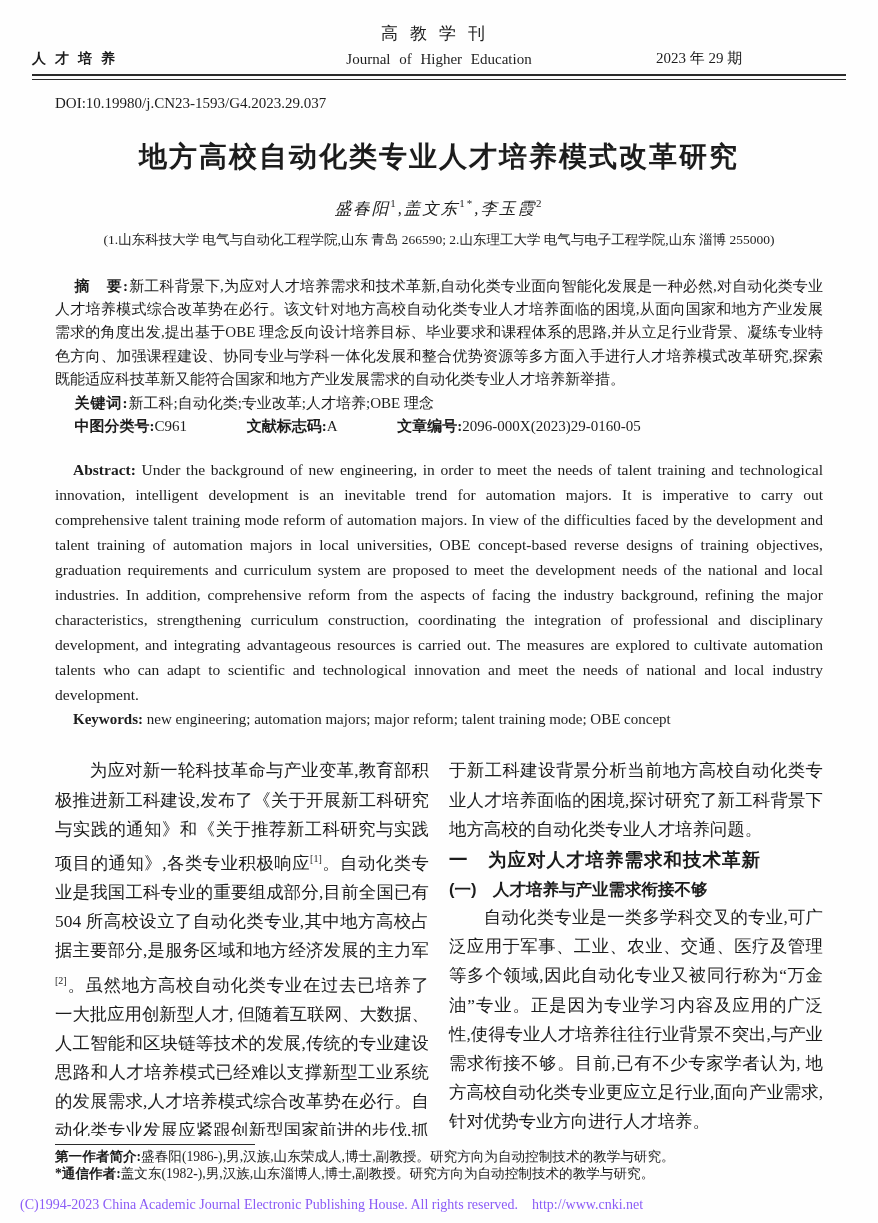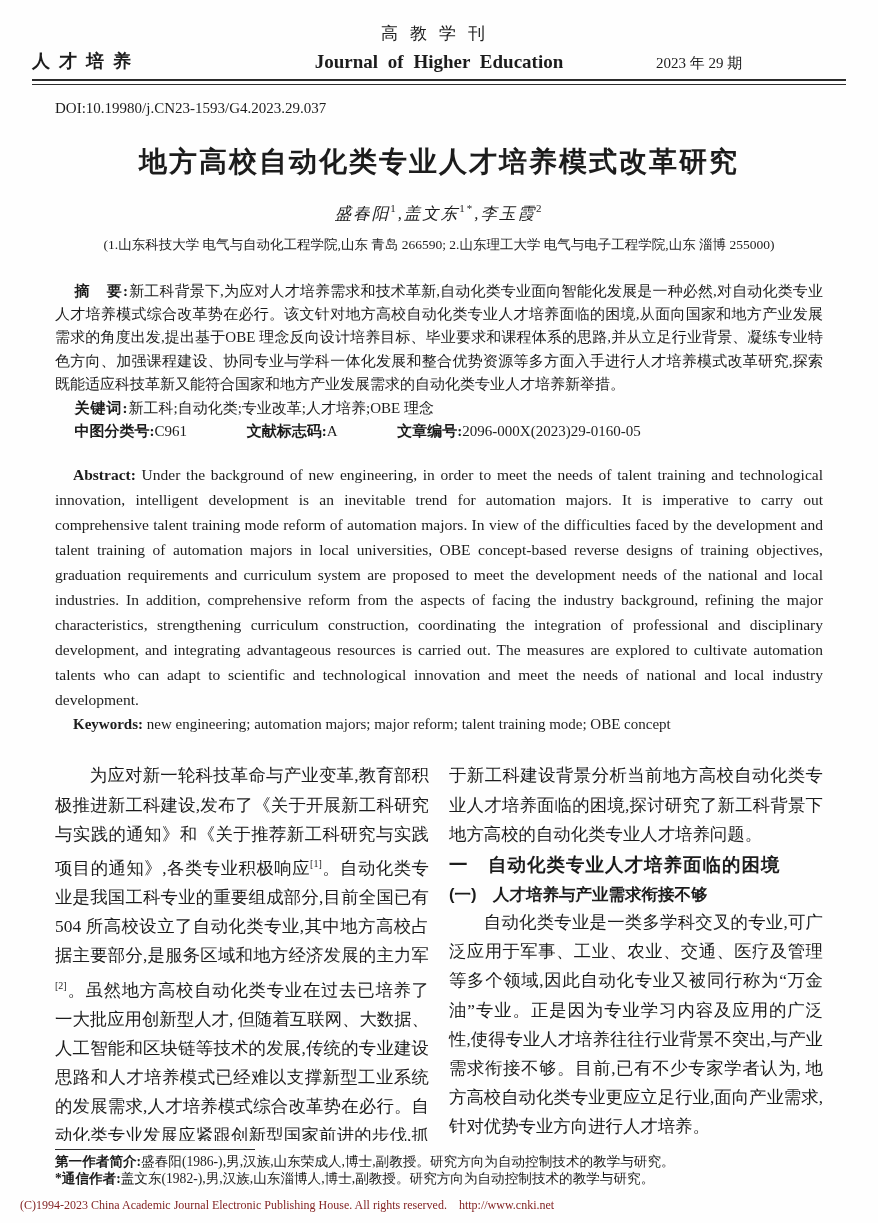--- a/index.html
+++ b/index.html
@@ -8,24 +8,24 @@
     font-family:"Liberation Serif","DejaVu Serif",serif;
     color:#1c1c1c;
   }
   .page{
     position:relative;width:878px;height:1223px;background:#fefefe;
     box-sizing:border-box;padding:22px 32px 0 32px;overflow:hidden;
   }
   
   .header{display:flex;align-items:flex-end;}
   .h-left{width:190px;font-family:"Liberation Sans","DejaVu Sans",sans-serif;
-    font-weight:bold;font-size:18px;letter-spacing:9px;padding-bottom:2px;}
+    font-weight:bold;font-size:14px;letter-spacing:9px;padding-bottom:2px;}
   .h-center{flex:1;text-align:center;}
   .journal-cn{font-size:17px;letter-spacing:12px;margin-bottom:6px;}
-  .journal-en{font-weight:bold;font-size:19px;word-spacing:5px;padding-bottom:2px;}
+  .journal-en{font-weight:normal;font-size:15px;word-spacing:5px;padding-bottom:2px;}
   .h-right{width:190px;text-align:left;font-size:15px;padding-bottom:2px;}
   .double-rule{height:3px;border-top:2px solid #2b2b2b;border-bottom:1px solid #2b2b2b;margin-top:4px;}
   
   .content{padding:0 23px;}
   .doi{margin-top:15px;font-size:15px;}
   .title{margin:26px 0 5px 0;text-align:center;font-family:"Liberation Sans","DejaVu Sans",sans-serif;
     font-size:28px;font-weight:bold;letter-spacing:2px;}
   .authors{margin-top:21px;text-align:center;font-size:16.5px;font-style:italic;letter-spacing:2px;}
   .authors sup{font-size:11px;font-style:normal;}
   .affil{margin-top:11px;text-align:center;font-size:13.5px;}
@@ -43,21 +43,21 @@
   .indent{text-indent:2em;}
   .ref{font-size:10px;}
   .sec-h1{margin:1px 0;font-family:"Liberation Sans","DejaVu Sans",sans-serif;
     font-size:18.5px;font-weight:bold;line-height:29px;letter-spacing:1px;}
   .sec-h2{margin:0;font-family:"Liberation Sans","DejaVu Sans",sans-serif;
     font-size:16.5px;font-weight:bold;line-height:28px;}
   
   .footnote{margin-top:8px;}
   .fn-rule{width:200px;border-top:1.5px solid #2b2b2b;margin-bottom:4px;}
   .fn{margin:0;font-size:13.6px;line-height:16.4px;text-align:justify;}
-  .copyright{position:absolute;left:20px;bottom:10px;font-size:12px;color:#7f1d1d;white-space:pre;}
+  .copyright{position:absolute;left:20px;bottom:10px;font-size:14px;color:#8b5cf6;white-space:pre;}
 </style>
 </head>
 <body>
 
 <div class="page">
 
   <div class="header">
     <div class="h-left">人才培养</div>
     <div class="h-center">
       <div class="journal-cn">高教学刊</div>
@@ -92,21 +92,21 @@
     <p class="abstract-en"><b>Abstract: </b><span>Under the background of new engineering, in order to meet the needs of talent training and technological innovation, intelligent development is an inevitable trend for automation majors. It is imperative to carry out comprehensive talent training mode reform of automation majors. In view of the difficulties faced by the development and talent training of automation majors in local universities, OBE concept-based reverse designs of training objectives, graduation requirements and curriculum system are proposed to meet the development needs of the national and local industries. In addition, comprehensive reform from the aspects of facing the industry background, refining the major characteristics, strengthening curriculum construction, coordinating the integration of professional and disciplinary development, and integrating advantageous resources is carried out. The measures are explored to cultivate automation talents who can adapt to scientific and technological innovation and meet the needs of national and local industry development.</span></p>
 
     <p class="kw-en"><b>Keywords: </b><span>new engineering; automation majors; major reform; talent training mode; OBE concept</span></p>
 
     <div class="columns">
       <div class="col">
         <p class="body-p indent"><span>为应对新一轮科技革命与产业变革,教育部积极推进新工科建设,发布了《关于开展新工科研究与实践的通知》和《关于推荐新工科研究与实践项目的通知》,各类专业积极响应</span><sup class="ref">[1]</sup><span>。自动化类专业是我国工科专业的重要组成部分,目前全国已有 504 所高校设立了自动化类专业,其中地方高校占据主要部分,是服务区域和地方经济发展的主力军</span><sup class="ref">[2]</sup><span>。虽然地方高校自动化类专业在过去已培养了一大批应用创新型人才, 但随着互联网、大数据、人工智能和区块链等技术的发展,传统的专业建设思路和人才培养模式已经难以支撑新型工业系统的发展需求,人才培养模式综合改革势在必行。自动化类专业发展应紧跟创新型国家前进的步伐,抓紧培养能够适应和引领未来发展的社会主义建设者和接班人,担负起推动和促进区域经济快速高质量发展的使命。本文基</span></p>
       </div>
       <div class="col">
         <p class="body-p">于新工科建设背景分析当前地方高校自动化类专业人才培养面临的困境,探讨研究了新工科背景下地方高校的自动化类专业人才培养问题。</p>
-        <h2 class="sec-h1">一　自动化类专业人才培养面临的困境</h2>
+        <h2 class="sec-h1">一　为应对人才培养需求和技术革新</h2>
         <h3 class="sec-h2">(一)　人才培养与产业需求衔接不够</h3>
         <p class="body-p indent">自动化类专业是一类多学科交叉的专业,可广泛应用于军事、工业、农业、交通、医疗及管理等多个领域,因此自动化专业又被同行称为“万金油”专业。正是因为专业学习内容及应用的广泛性,使得专业人才培养往往行业背景不突出,与产业需求衔接不够。目前,已有不少专家学者认为, 地方高校自动化类专业更应立足行业,面向产业需求,针对优势专业方向进行人才培养。</p>
 
       </div>
     </div>
 
     <div class="footnote">
       <div class="fn-rule"></div>
       <p class="fn"><b>第一作者简介:</b><span>盛春阳(1986-),男,汉族,山东荣成人,博士,副教授。研究方向为自动控制技术的教学与研究。</span></p>
       <p class="fn"><b>*通信作者:</b><span>盖文东(1982-),男,汉族,山东淄博人,博士,副教授。研究方向为自动控制技术的教学与研究。</span></p>

